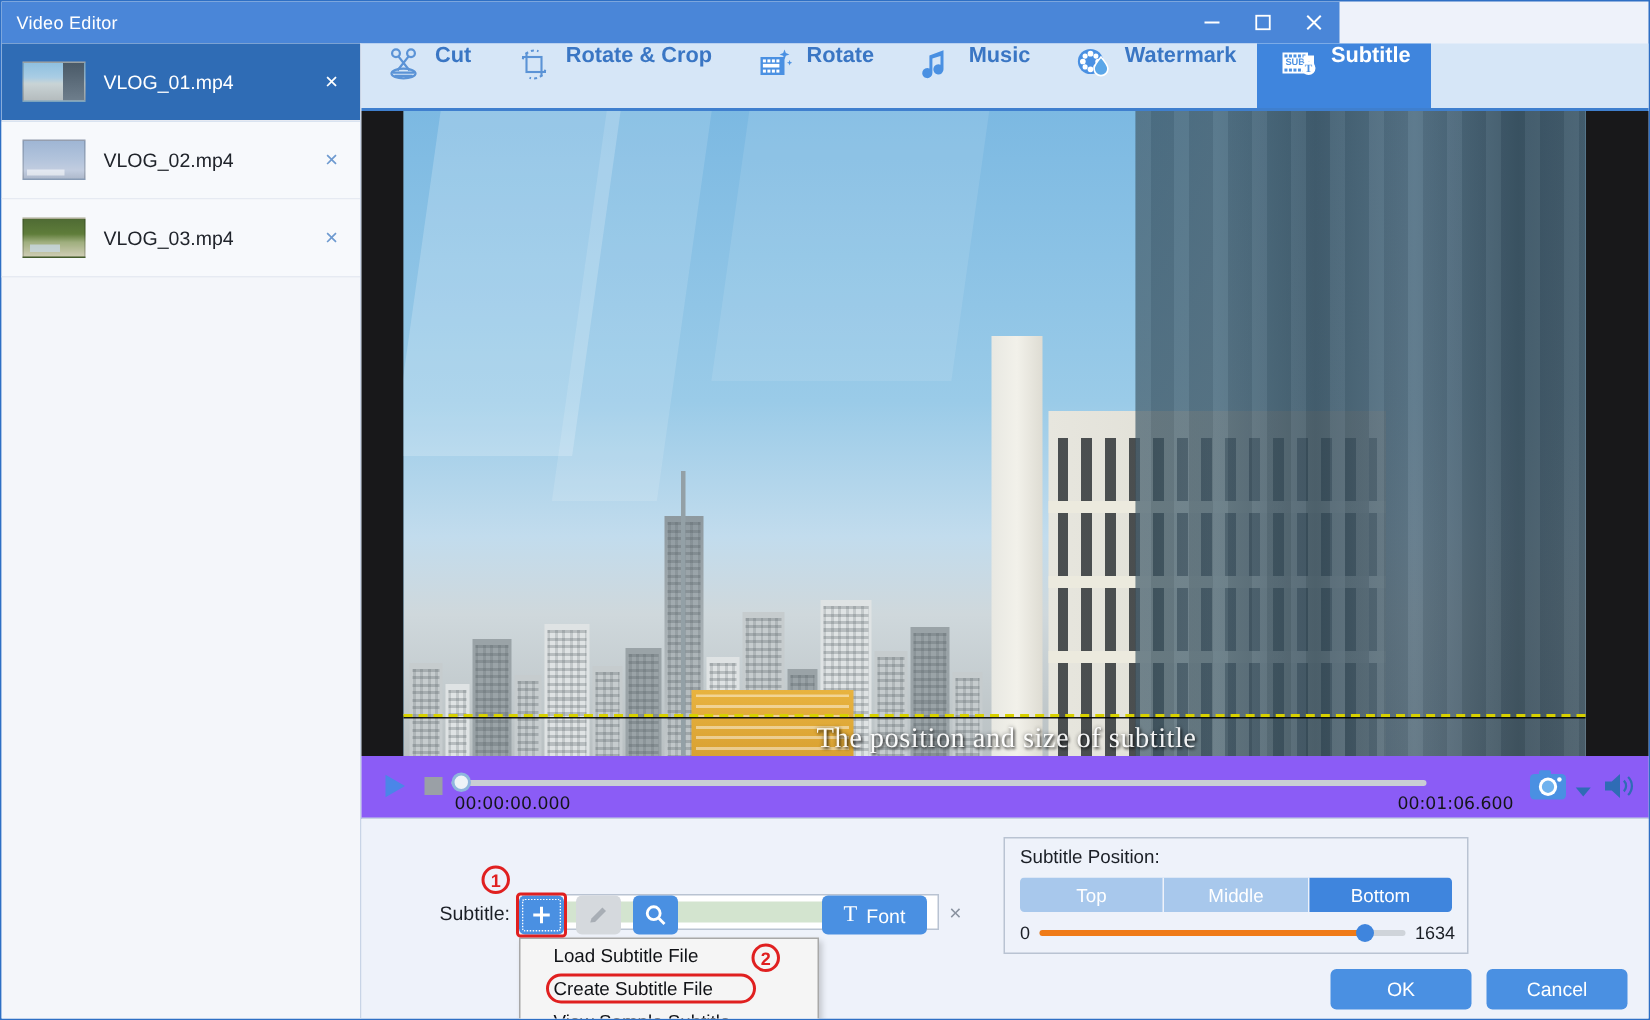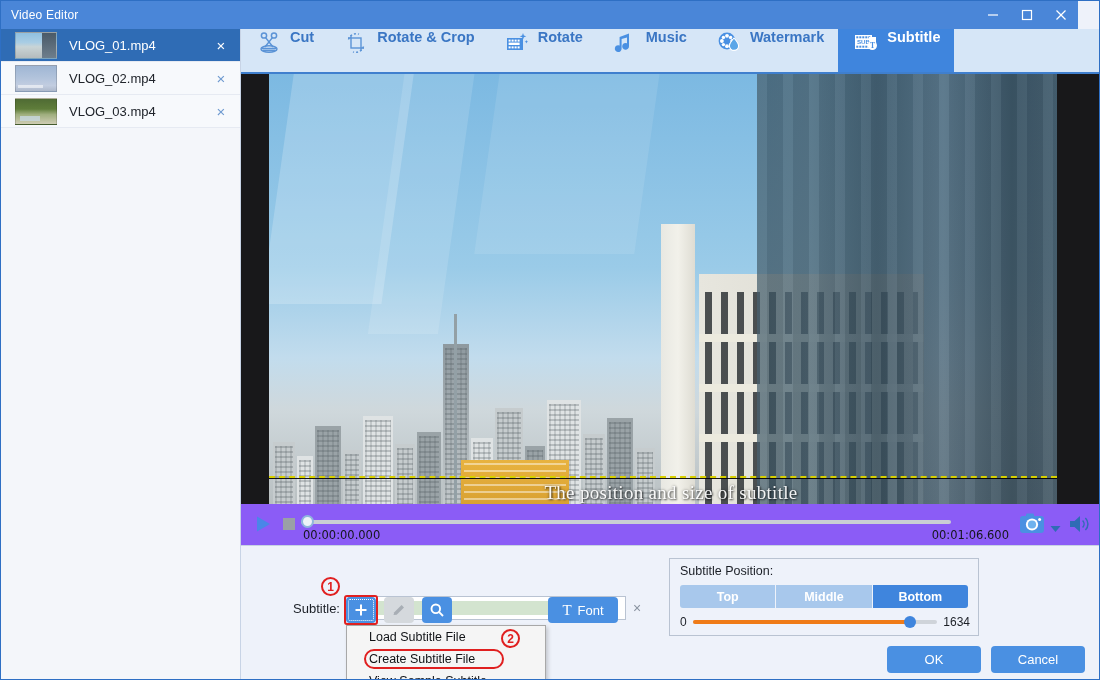--- a/index.html
+++ b/index.html
@@ -13,21 +13,21 @@
     position: relative;
     width: 1100px; height: 680px;
     background: #eef2fa;
     border: 1px solid #2e6fc4;
     overflow: hidden;
   }
 
   
   .titlebar {
     position: absolute; left: 0; top: 0;
-    width: 1077px; height: 28px;
+    width: 892px; height: 28px;
     background: #4a86d8;
     display: flex; align-items: center;
   }
   .titlebar-title {
     color: #ffffff; font-size: 12px;
     padding-left: 10px; letter-spacing: .2px;
   }
   .win-btns {
     position: absolute; right: 0; top: 0;
     height: 28px; display: flex; align-items: center;
@@ -41,21 +41,21 @@
 
   
   .sidebar {
     position: absolute; left: 0; top: 28px;
     width: 240px; height: 652px;
     background: #f4f6fa;
     border-right: 1px solid #c8d4e6;
   }
   .file-item {
     position: relative;
-    height: 33px;
+    height: 52px;
     display: flex; align-items: center;
     padding: 0 8px 0 14px;
     border-bottom: 1px solid #e6eaf2;
     background: #f7f9fc;
   }
   .file-item.selected { background: #2f6cb5; }
   .thumb {
     width: 42px; height: 27px;
     flex: 0 0 auto;
     border: 1px solid rgba(0,0,0,.15);
@@ -360,21 +360,20 @@
   }
   .pos-seg {
     position: absolute; left: 10px; top: 26px;
     width: 288px; height: 23px;
     display: flex; border-radius: 3px; overflow: hidden;
   }
   .seg {
     flex: 1 1 0; display:flex; align-items:center; justify-content:center;
     background: #a8c8ec; color: #ffffff; font-size: 12.5px;
     border-right: 1px solid #eef2fa;
-    font-weight: bold;
   }
   .seg:last-child { border-right: none; }
   .seg.active { background: #3f85dd; }
   .pos-slider {
     position: absolute; left: 10px; top: 56px;
     width: 290px; height: 14px;
     display: flex; align-items: center; gap: 6px;
   }
   .ps-min, .ps-max { font-size: 12px; color: #1b1f26; }
   .ps-track {

